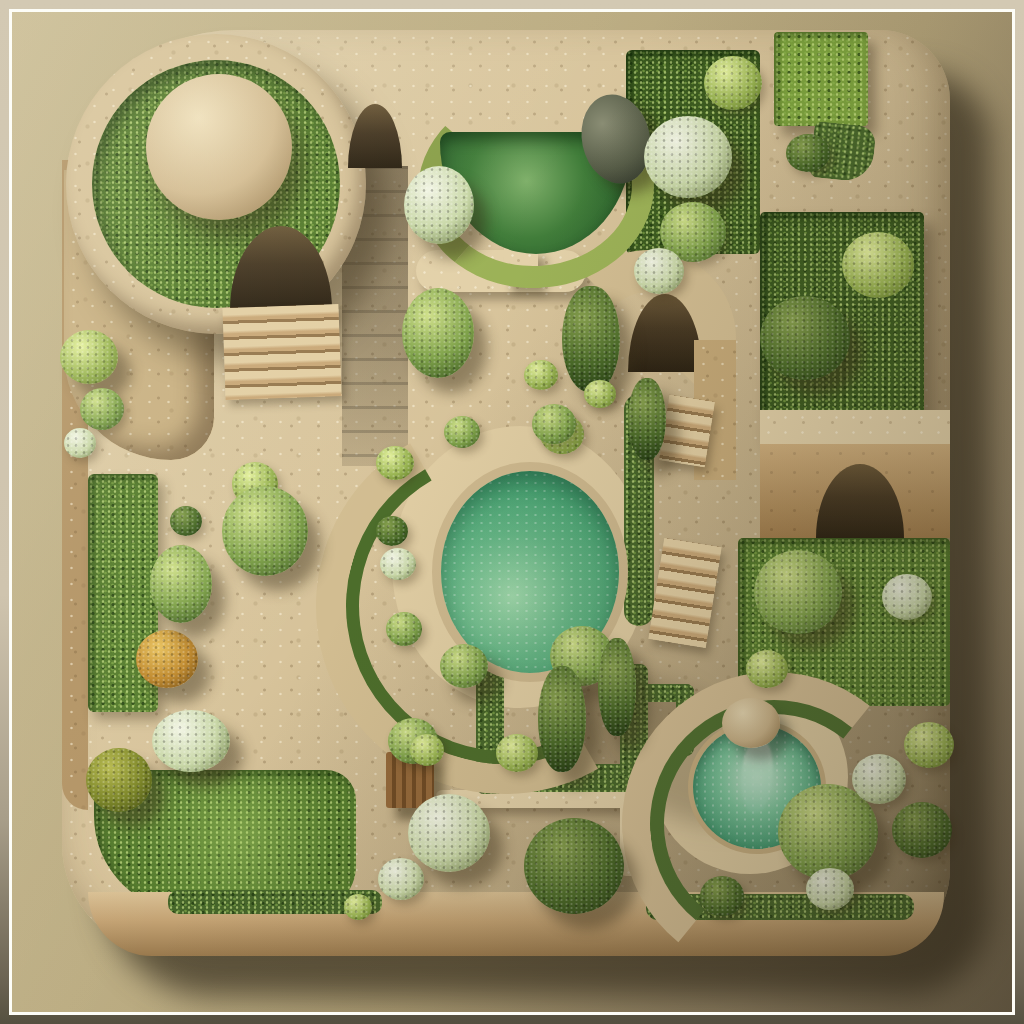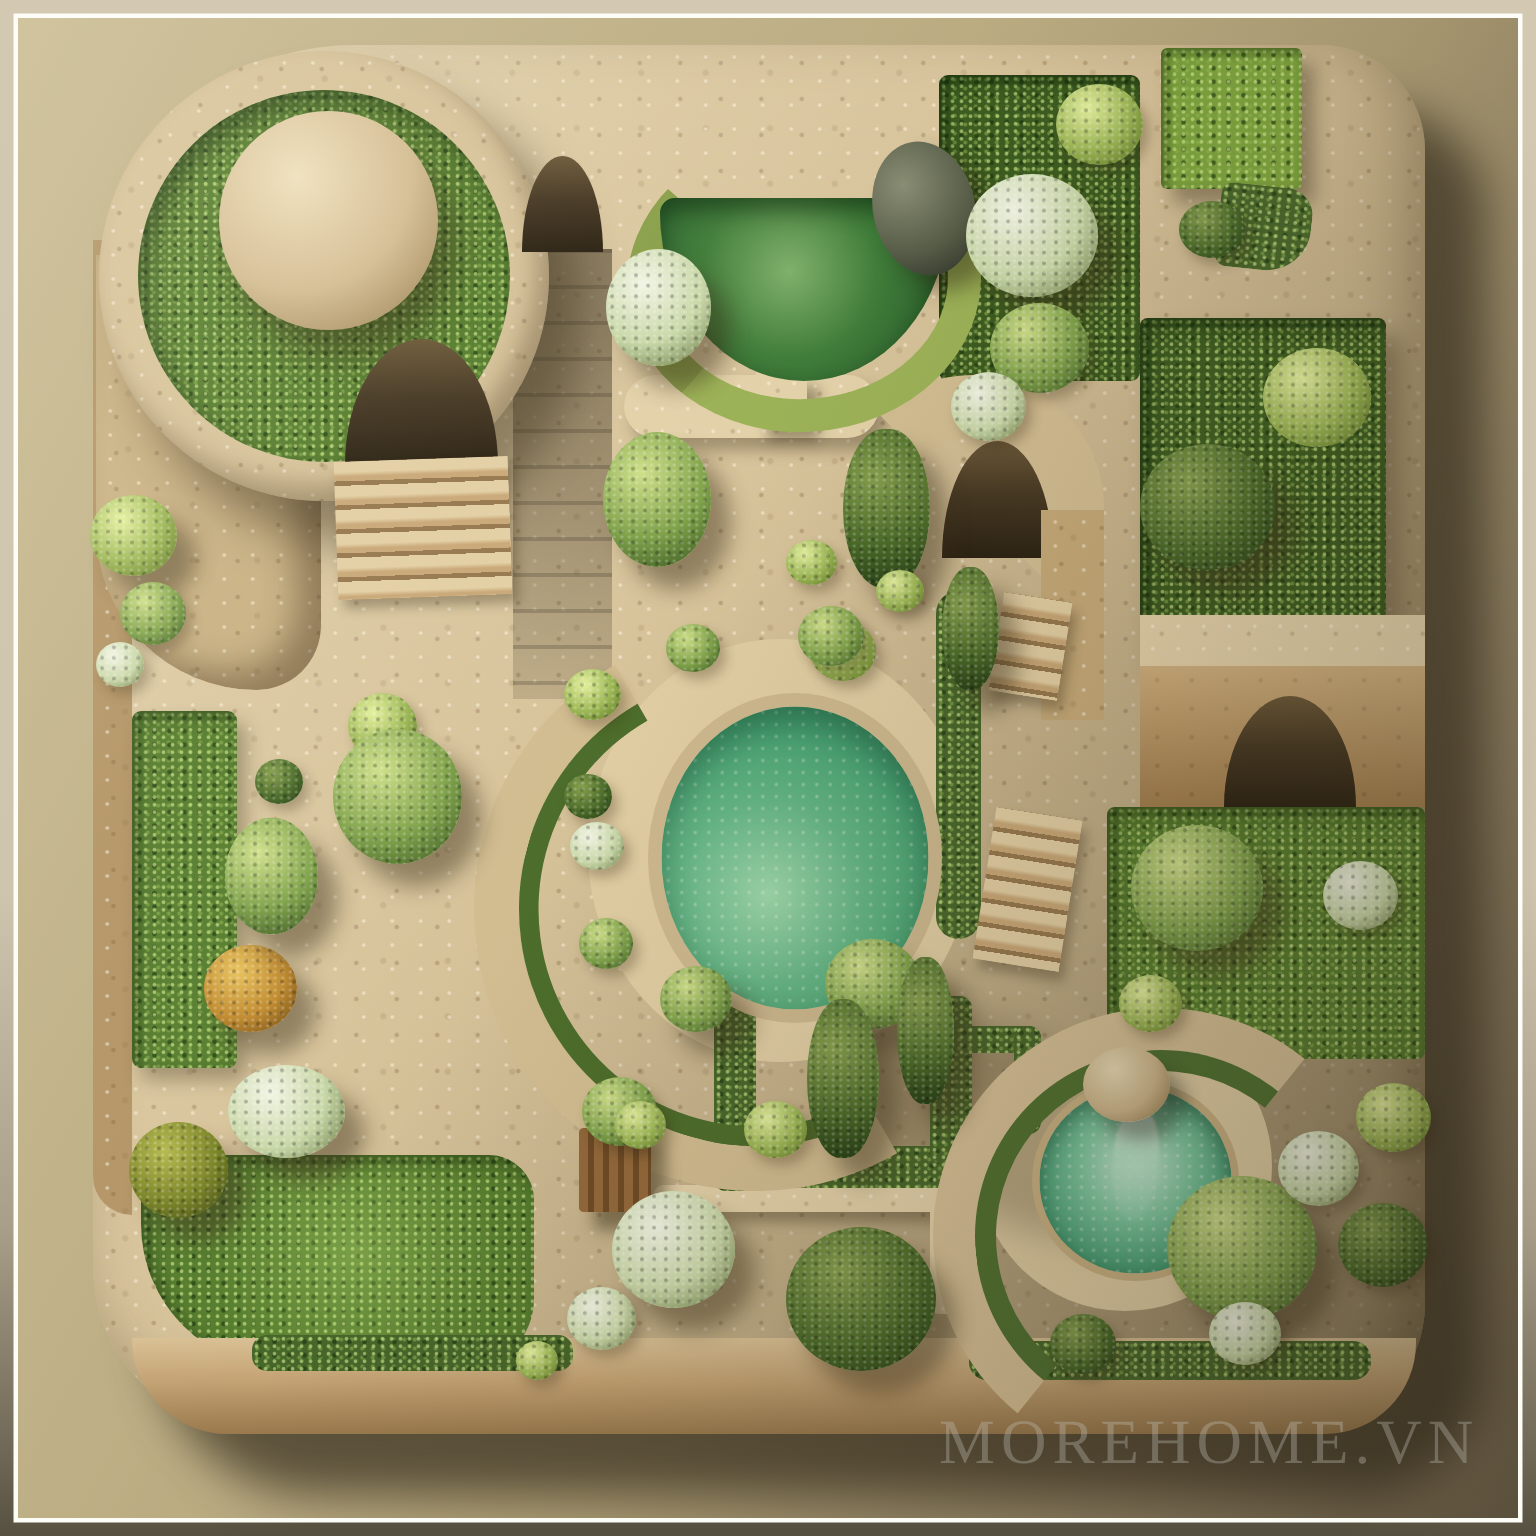--- a/index.html
+++ b/index.html
@@ -195,15 +195,14 @@
   <div class="f bush b-bright flat" style="left:746px;top:650px;width:42px;height:38px;z-index:8;"></div>
   <div class="f bush b-dark" style="left:760px;top:296px;width:90px;height:84px;z-index:8;"></div>
   <div class="f bush b-bright flat" style="left:842px;top:232px;width:72px;height:66px;z-index:8;box-shadow:none;"></div>
   <div class="f bush b-dark flat" style="left:786px;top:134px;width:44px;height:38px;z-index:8;"></div>
   <div class="f bush b-white" style="left:644px;top:116px;width:88px;height:82px;z-index:8;"></div>
   <div class="f bush b-bright flat" style="left:704px;top:56px;width:58px;height:54px;z-index:8;"></div>
   <div class="f bush b-green flat" style="left:660px;top:202px;width:66px;height:60px;z-index:8;"></div>
   <div class="f bush b-white flat" style="left:634px;top:248px;width:50px;height:46px;z-index:8;"></div>
 
   <div class="f ambient"></div>
-  <div class="f watermark">MOREHOME.VN</div>
   <div class="frame"></div>
 </div>
 
 </body></html>

